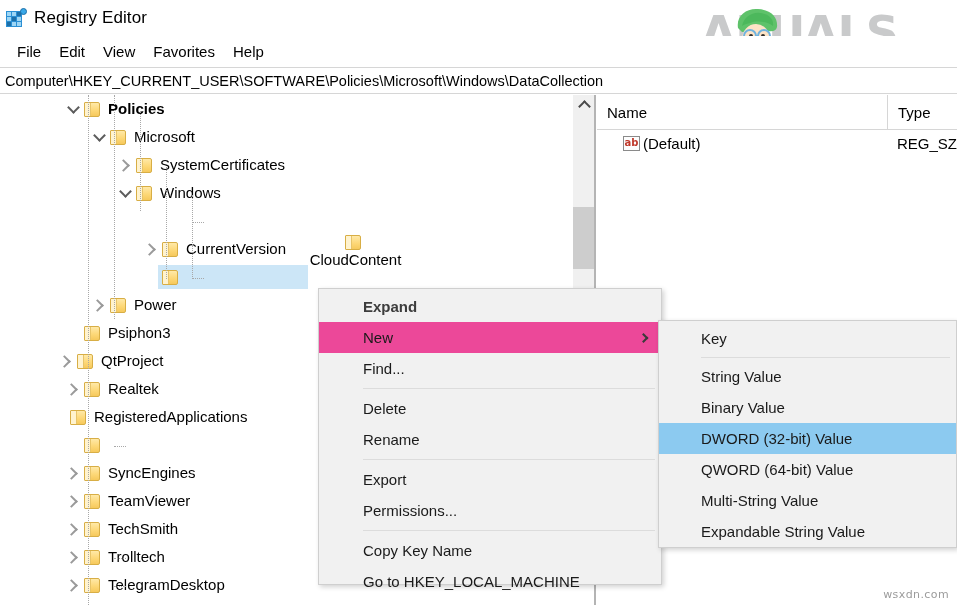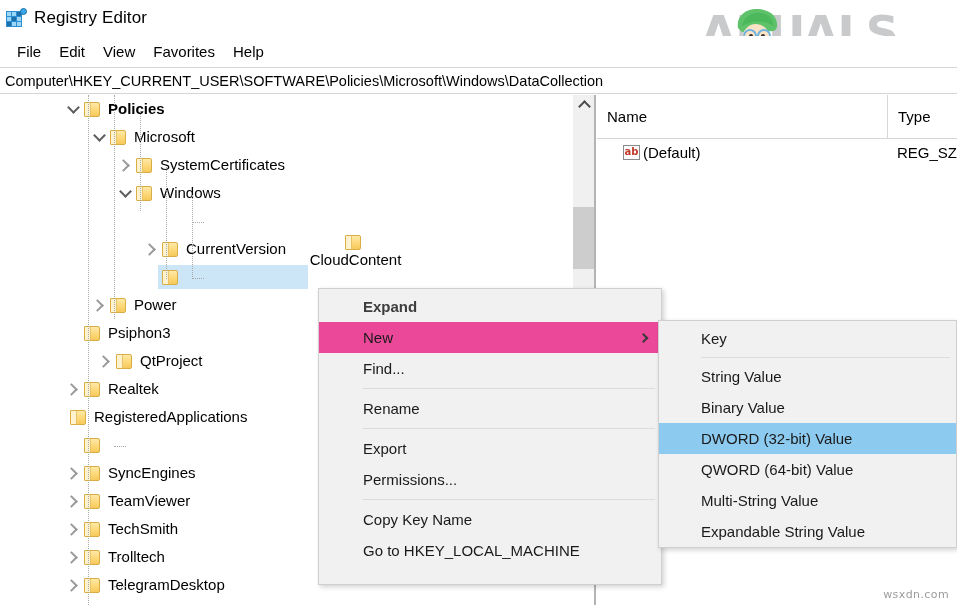--- a/index.html
+++ b/index.html
@@ -123,21 +123,21 @@
     border-right: 1px solid #b4b4b4;
   }
 
   .list-pane {
     position: absolute; left: 597px; top: 95px;
     width: 360px; height: 510px;
     background: #ffffff;
   }
   .list-header {
     position: relative;
-    height: 44px;
+    height: 35px;
     border-bottom: 1px solid #d6d6d6;
     display: flex; align-items: flex-start;
     background: #ffffff;
   }
   .list-header .col {
     font-size: 15px; color: #000; padding-left: 10px;
     height: 100%; display: flex; align-items: center;
   }
   .list-header .col.name { width: 291px; border-right: 1px solid #d6d6d6; }
   .list-header .col.type { flex: 1; }
@@ -412,21 +412,21 @@
         <span class="label">Power</span>
       </div>
       <div class="trow" style="padding-left: 62px;">
         <div class="exp"></div>
         <div class="folder">
           <span class="f-back"></span>
           <span class="f-flap"></span>
         </div>
         <span class="label">Psiphon3</span>
       </div>
-      <div class="trow" style="padding-left: 94px;">
+      <div class="trow" style="padding-left: 55px;">
         <div class="exp">
           <span class="chev right"></span>
         </div>
         <div class="folder">
           <span class="f-back"></span>
           <span class="f-flap"></span>
         </div>
         <span class="label">QtProject</span>
       </div>
       <div class="trow" style="padding-left: 62px;">
@@ -545,20 +545,23 @@
       </div>
       <div class="item hi">
         <span>New</span>
         <span class="arrow"></span>
       </div>
       <div class="item">
         <span>Find...</span>
       </div>
       <div class="sep"></div>
       <div class="item">
+        <span>Delete</span>
+      </div>
+      <div class="item">
         <span>Rename</span>
       </div>
       <div class="sep"></div>
       <div class="item">
         <span>Export</span>
       </div>
       <div class="item">
         <span>Permissions...</span>
       </div>
       <div class="sep"></div>

